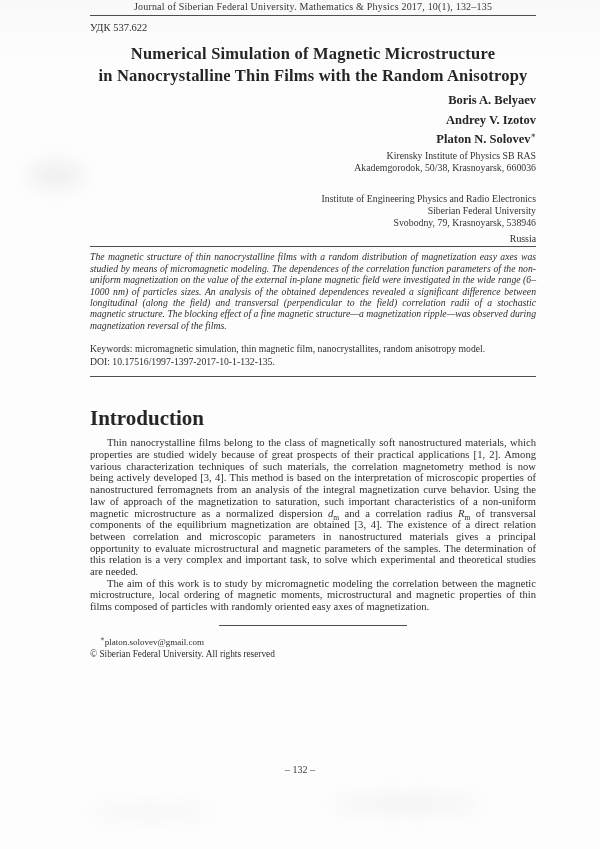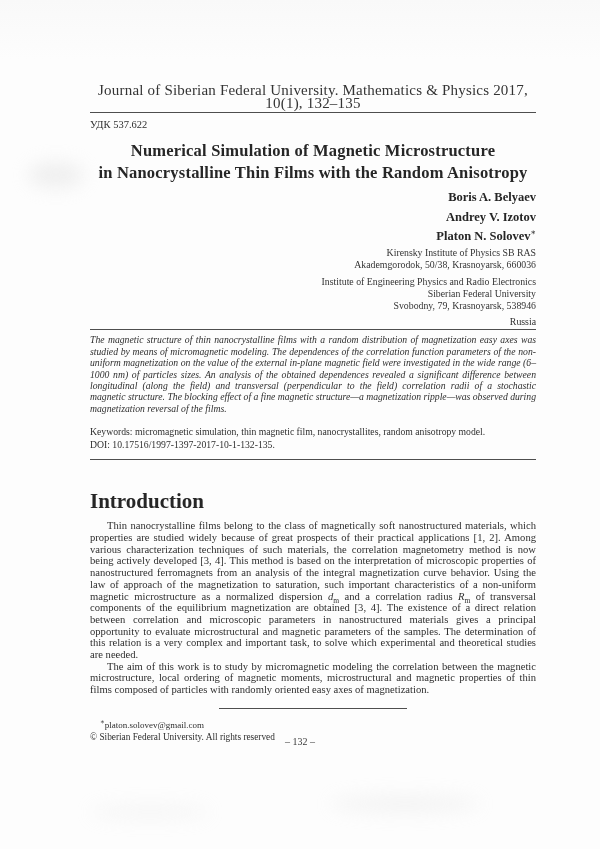--- a/index.html
+++ b/index.html
@@ -17,43 +17,42 @@
   }
   
   .blob { position:absolute; background:#dedede; filter:blur(9px); opacity:.45; border-radius:50%; }
   .blob-a { left:28px; top:162px; width:56px; height:26px; }
   .blob-b { left:330px; top:795px; width:150px; height:18px; opacity:.3; }
   .blob-c { left:90px; top:805px; width:120px; height:14px; opacity:.25; }
 
   .content { position:absolute; left:90px; top:0; width:446px; }
 
   .running-head {
-    margin-top:84px;
-    font-size:15px; line-height:13px;
+    font-size:10px; line-height:13px;
     text-align:center; letter-spacing:.2px;
     color:#343434;
   }
   .rule { border:none; border-top:1px solid #4e4e4e; margin:0; }
   .head-rule { margin-top:2px; }
 
   .udc { margin-top:5px; font-size:10.5px; line-height:13px; }
 
   .title {
     margin:9px 0 0 0;
     font-size:16.5px; line-height:22px; font-weight:bold;
     text-align:center; letter-spacing:.2px;
     color:#262626;
   }
 
   .authors { margin-top:2px; text-align:right; font-weight:bold; font-size:12.5px; line-height:16.5px; color:#262626; }
   .authors sup { font-size:8px; }
 
   .affil { text-align:right; font-size:9.8px; line-height:12.3px; color:#333; }
   .affil-1 { margin-top:2px; }
-  .affil-2 { margin-top:4px; }
+  .affil-2 { margin-top:18px; }
   .country { margin-top:4px; text-align:right; font-size:9.8px; line-height:12px; }
 
   .received { margin-top:11px; text-align:center; font-size:9.3px; line-height:12px; }
   .received-rule { margin-top:1px; }
 
   .abstract {
     margin-top:4px;
     font-style:italic;
     font-size:9.7px; line-height:11.4px;
     text-align:justify;
@@ -76,21 +75,21 @@
   .body-par.first { margin-top:9px; }
   .var { font-style:italic; }
   .body-par sub { font-size:7.5px; line-height:0; }
 
   .foot-rule { margin-top:12px; width:188px; border:none; border-top:1px solid #4e4e4e; }
   .footnote-email { margin-top:2px; padding-left:10px; font-size:9px; line-height:11.5px; }
   .footnote-email sup { font-size:7px; }
   .copyright { font-size:9.3px; line-height:12px; }
 
   .page-number {
-    position:absolute; left:0; top:736px; width:600px;
+    position:absolute; left:0; top:764px; width:600px;
     text-align:center; font-size:10px; color:#3a3a3a;
   }
 </style>
 </head>
 <body>
 
 <div class="page">
 
   <div class="blob blob-a"></div>
   <div class="blob blob-b"></div>

